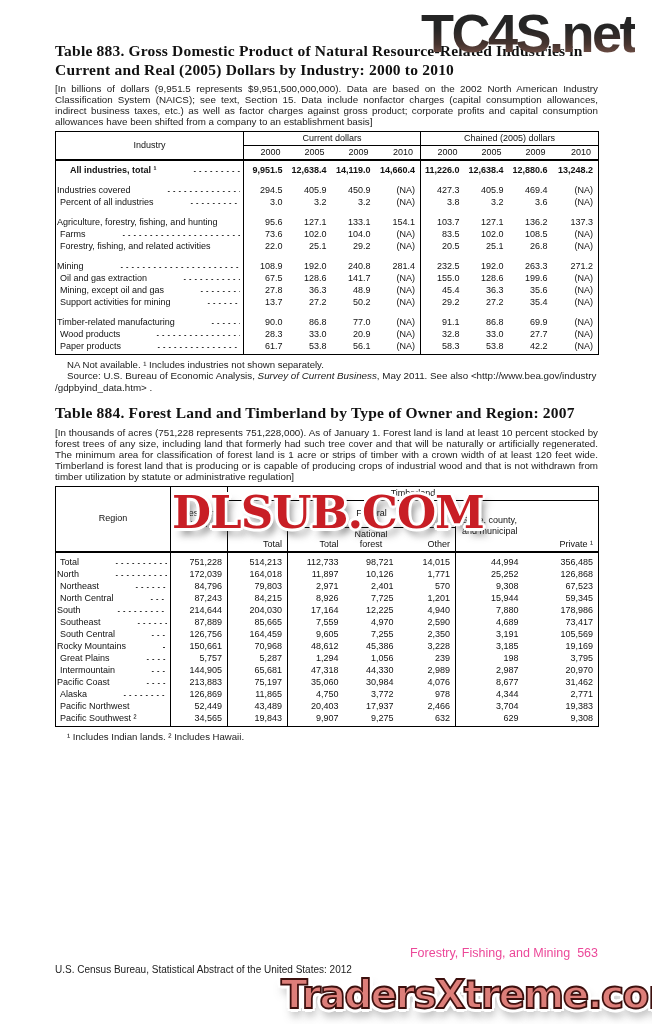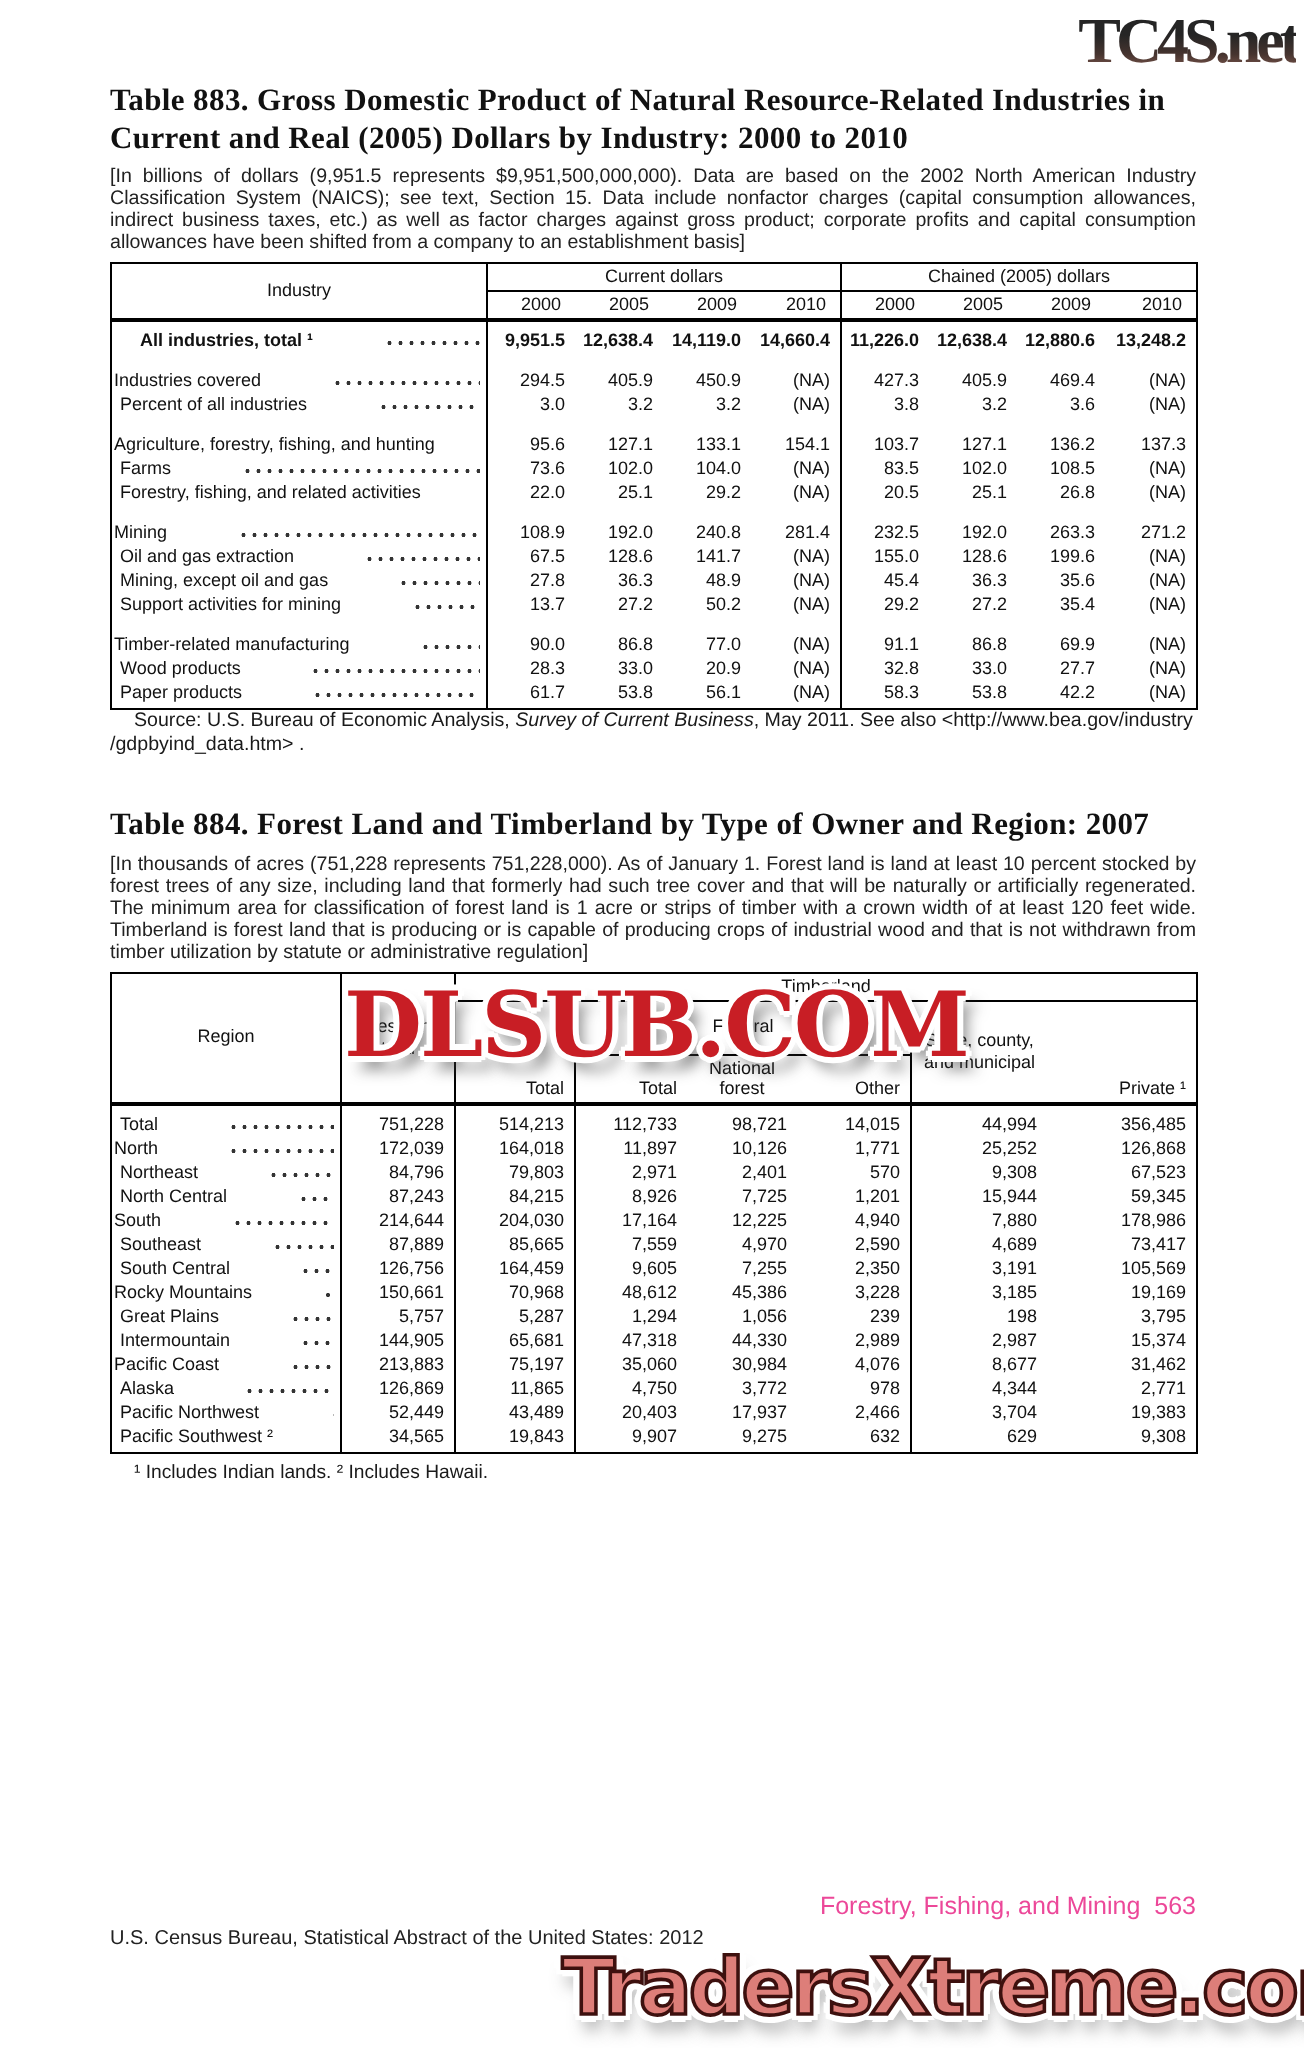--- a/index.html
+++ b/index.html
@@ -54,22 +54,22 @@
   .source{font-size:9.8px;line-height:11.5px;}
   .source .ind{padding-left:12px;}
   .source em{font-style:italic;margin-top:13px;}
 
   
   #footer-right{position:absolute;right:54px;top:946px;font-size:12.5px;color:#ec4899;white-space:pre;}
   #footer-left{position:absolute;left:55px;top:964px;font-size:10px;color:#222;}
 
   
   .wm{position:absolute;font-weight:bold;white-space:nowrap;z-index:50;}
-  #wm-top{top:2px;right:4px;font-family:Liberation Serif, serif;
-          font-size:32px;letter-spacing:-2.5px;color:#3a3a3a;}
+  #wm-top{top:2px;right:17px;font-family:Liberation Sans, sans-serif;
+          font-size:54px;letter-spacing:-2.5px;color:#3a3a3a;}
   @supports (-webkit-background-clip:text){
     #wm-top{background:linear-gradient(180deg,#252525 42%,#46342f 68%,#9a6a5d 100%);
             -webkit-background-clip:text;background-clip:text;color:transparent;}
   }
   #wm-mid{top:486px;left:172px;font-family:"DejaVu Serif",serif;
           font-size:45px;letter-spacing:-1px;color:#c81e25;
           text-shadow:
             -3px 0 0 #fff,3px 0 0 #fff,0 -3px 0 #fff,0 3px 0 #fff,
             -2px -2px 0 #fff,2px -2px 0 #fff,-2px 2px 0 #fff,2px 2px 0 #fff,
             5px 7px 7px rgba(60,60,60,.55);}
@@ -341,20 +341,21 @@
       <td class="num">56.1</td>
       <td class="num br">(NA)</td>
       <td class="num">58.3</td>
       <td class="num">53.8</td>
       <td class="num">42.2</td>
       <td class="num">(NA)</td>
     </tr>
   </tbody>
     </table>
 
+    <div class="footnote">NA Not available. ¹ Includes industries not shown separately.</div>
     <div class="source">
       <div class="ind"><span>Source: U.S. Bureau of Economic Analysis, </span><em>Survey of Current Business</em><span>, May 2011. See also &lt;http://www.bea.gov/industry</span></div>
       <div>/gdpbyind_data.htm&gt; .</div>
     </div>
   </div>
 
   <div id="sec884" class="sec">
     <div class="tbl-title">Table 884. Forest Land and Timberland by Type of Owner and Region: 2007</div>
     <div class="tbl-note">[In thousands of acres (751,228 represents 751,228,000). As of January 1. Forest land is land at least 10 percent stocked by forest trees of any size, including land that formerly had such tree cover and that will be naturally or artificially regenerated. The minimum area for classification of forest land is 1 acre or strips of timber with a crown width of at least 120 feet wide. Timberland is forest land that is producing or is capable of producing crops of industrial wood and that is not withdrawn from timber utilization by statute or administrative regulation]</div>
 
@@ -541,21 +542,21 @@
                 <span class="lbl">Intermountain</span>
                 <span class="dots"></span>
               </div>
             </td>
       <td class="num br">144,905</td>
       <td class="num br">65,681</td>
       <td class="num">47,318</td>
       <td class="num">44,330</td>
       <td class="num br">2,989</td>
       <td class="num">2,987</td>
-      <td class="num">15,374</td>
+      <td class="num">20,970</td>
     </tr>
 
     <tr>
       <td class="stub br">
               <div class="stubwrap">
                 <span class="lbl">Pacific Coast</span>
                 <span class="dots"></span>
               </div>
             </td>
       <td class="num br">213,883</td>

